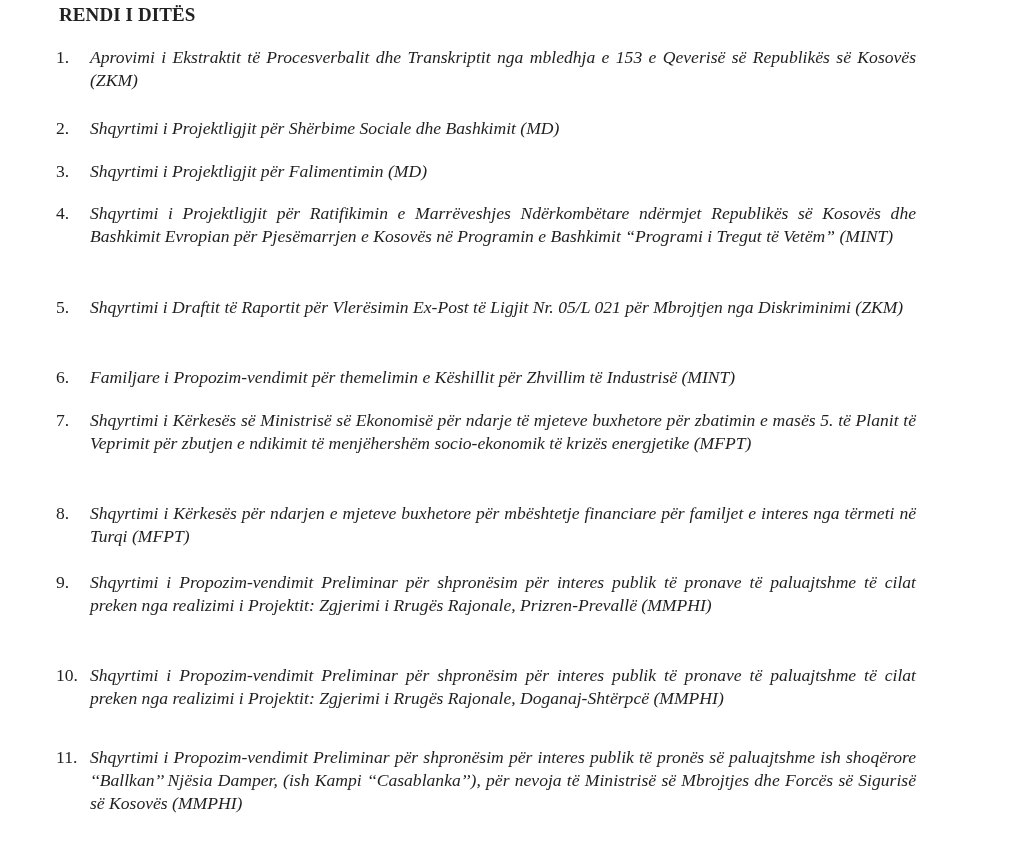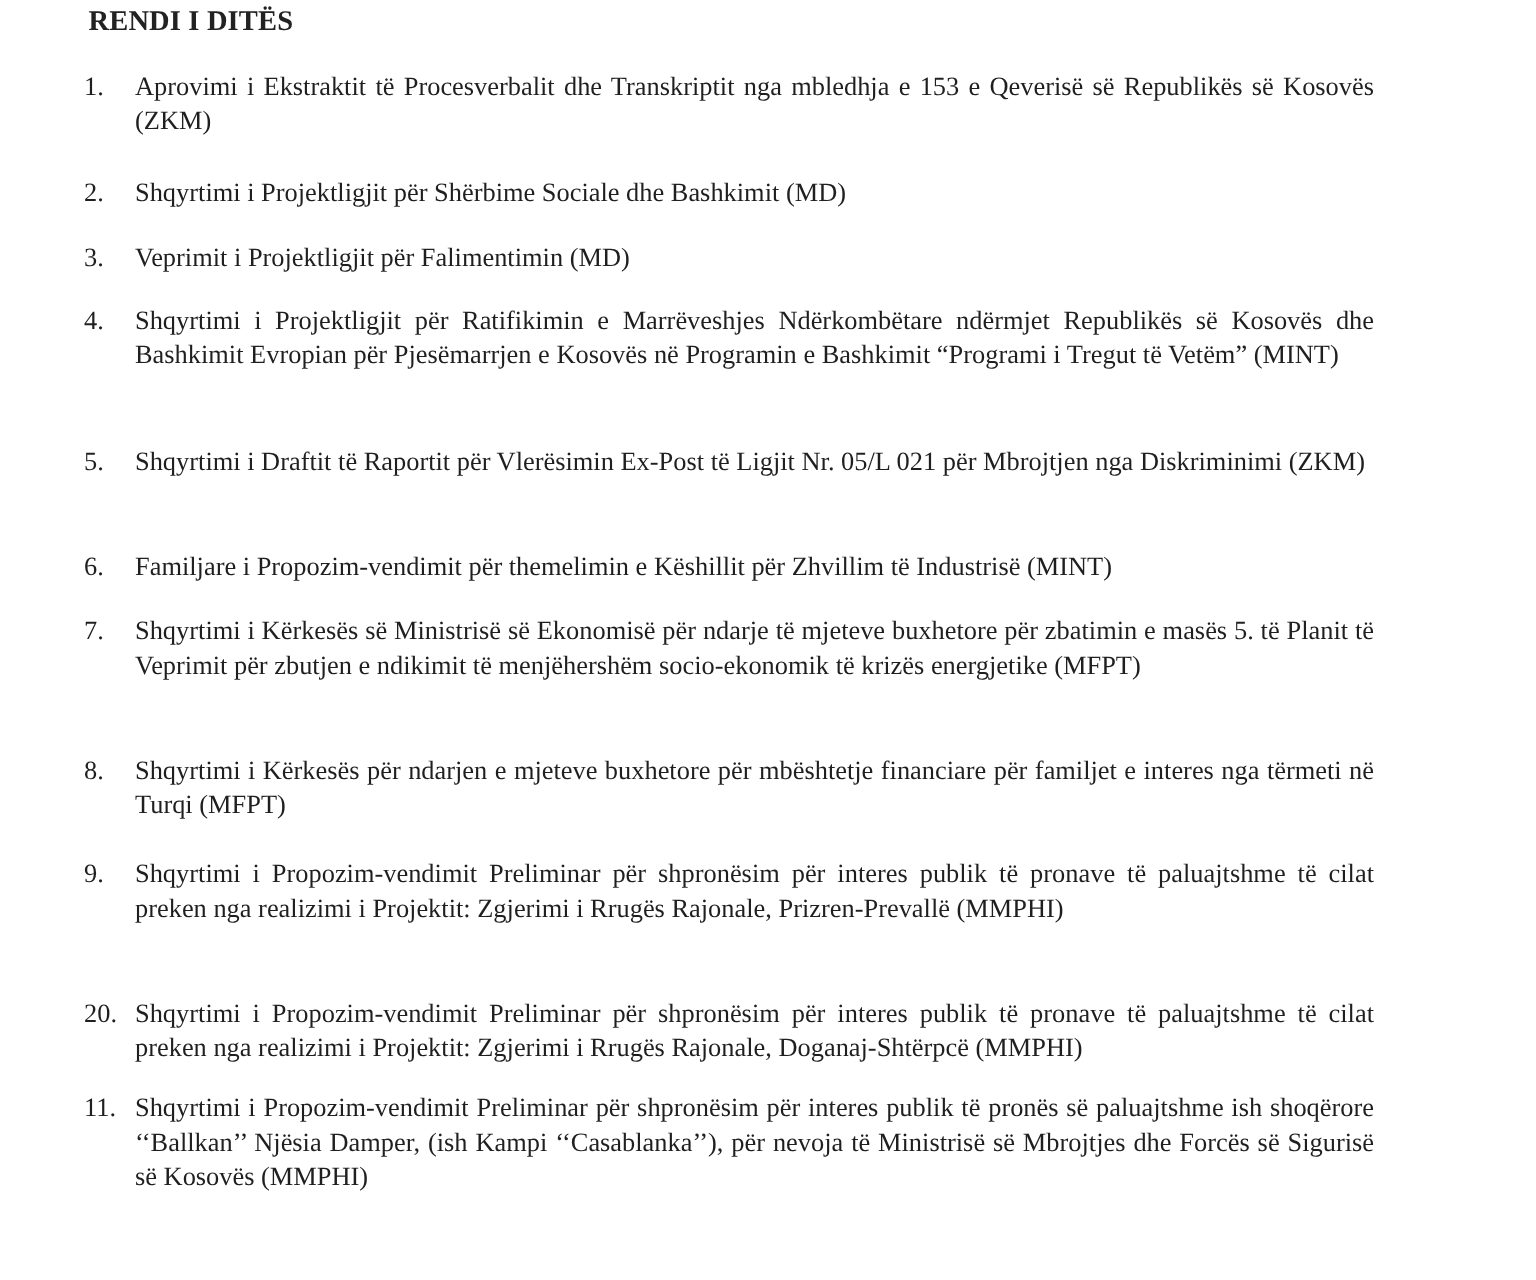--- a/index.html
+++ b/index.html
@@ -9,40 +9,40 @@
     font-family: "Liberation Serif", "DejaVu Serif", serif;
   }
   .page { position: relative; width: 876px; height: 853px; }
   .title {
     position: absolute; left: 59px; top: 4px;
     font-size: 19px; font-weight: bold; letter-spacing: 0.1px; color: #222;
   }
   .agenda { position: absolute; left: 0; top: 0; width: 1024px; }
   .item { position: absolute; left: 56px; width: 860px; font-size: 17.6px; line-height: 23px; }
   .num { position: absolute; left: 0; top: 0; width: 30px; }
-  .txt { margin-left: 34px; display: block; text-align: justify; text-align-last: left; }
+  .txt { margin-left: 34px; display: block; text-align: justify; text-align-last: left; font-style: italic; }
 </style>
 </head>
 <body>
 
 <div class="page">
   <div class="title">RENDI I DITËS</div>
 
   <div class="agenda">
     <div class="item" style="top:46px">
       <span class="num">1.</span>
       <span class="txt">Aprovimi i Ekstraktit të Procesverbalit dhe Transkriptit nga mbledhja e 153 e Qeverisë së Republikës së Kosovës (ZKM)</span>
     </div>
     <div class="item" style="top:117px">
       <span class="num">2.</span>
       <span class="txt">Shqyrtimi i Projektligjit për Shërbime Sociale dhe Bashkimit (MD)</span>
     </div>
     <div class="item" style="top:160px">
       <span class="num">3.</span>
-      <span class="txt">Veprimit i Projektligjit për Falimentimin (MD)</span>
+      <span class="txt">Shqyrtimi i Projektligjit për Falimentimin (MD)</span>
     </div>
     <div class="item" style="top:202px">
       <span class="num">4.</span>
       <span class="txt">Shqyrtimi i Projektligjit për Ratifikimin e Marrëveshjes Ndërkombëtare ndërmjet Republikës së Kosovës dhe Bashkimit Evropian për Pjesëmarrjen e Kosovës në Programin e Bashkimit “Programi i Tregut të Vetëm”  (MINT)</span>
     </div>
     <div class="item" style="top:296px">
       <span class="num">5.</span>
       <span class="txt">Shqyrtimi i Draftit të Raportit për Vlerësimin Ex-Post të Ligjit Nr. 05/L 021 për Mbrojtjen nga Diskriminimi (ZKM)</span>
     </div>
     <div class="item" style="top:366px">
@@ -55,21 +55,21 @@
     </div>
     <div class="item" style="top:502px">
       <span class="num">8.</span>
       <span class="txt">Shqyrtimi i Kërkesës për ndarjen e mjeteve buxhetore për mbështetje financiare për familjet e interes nga tërmeti në Turqi (MFPT)</span>
     </div>
     <div class="item" style="top:571px">
       <span class="num">9.</span>
       <span class="txt">Shqyrtimi i Propozim-vendimit Preliminar për shpronësim për interes publik të pronave të paluajtshme të cilat preken nga realizimi i Projektit: Zgjerimi i Rrugës Rajonale, Prizren-Prevallë (MMPHI)</span>
     </div>
     <div class="item" style="top:664px">
-      <span class="num">20.</span>
+      <span class="num">10.</span>
       <span class="txt">Shqyrtimi i Propozim-vendimit Preliminar për shpronësim për interes publik të pronave të paluajtshme të cilat preken nga realizimi i Projektit: Zgjerimi i Rrugës Rajonale, Doganaj-Shtërpcë (MMPHI)</span>
     </div>
-    <div class="item" style="top:727px">
+    <div class="item" style="top:746px">
       <span class="num">11.</span>
       <span class="txt">Shqyrtimi i Propozim-vendimit Preliminar për shpronësim për interes publik të pronës së paluajtshme ish shoqërore ‘‘Ballkan’’ Njësia Damper, (ish Kampi ‘‘Casablanka’’), për nevoja të Ministrisë së Mbrojtjes dhe Forcës së Sigurisë së Kosovës (MMPHI)</span>
     </div>
   </div>
 </div>
 
 </body></html>

